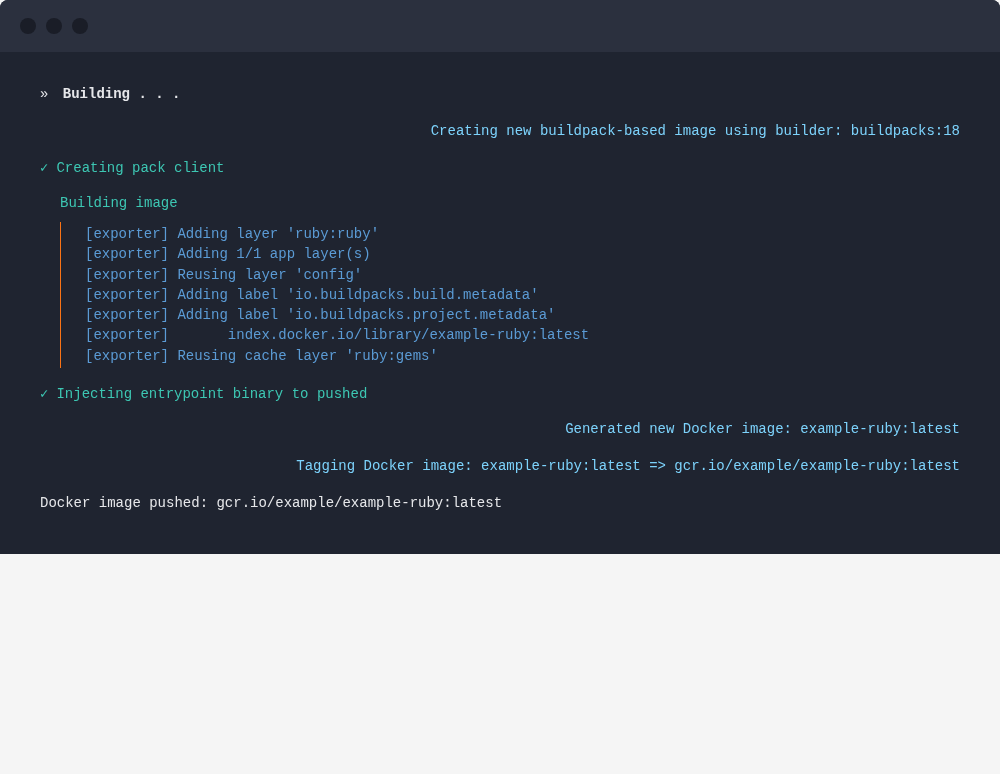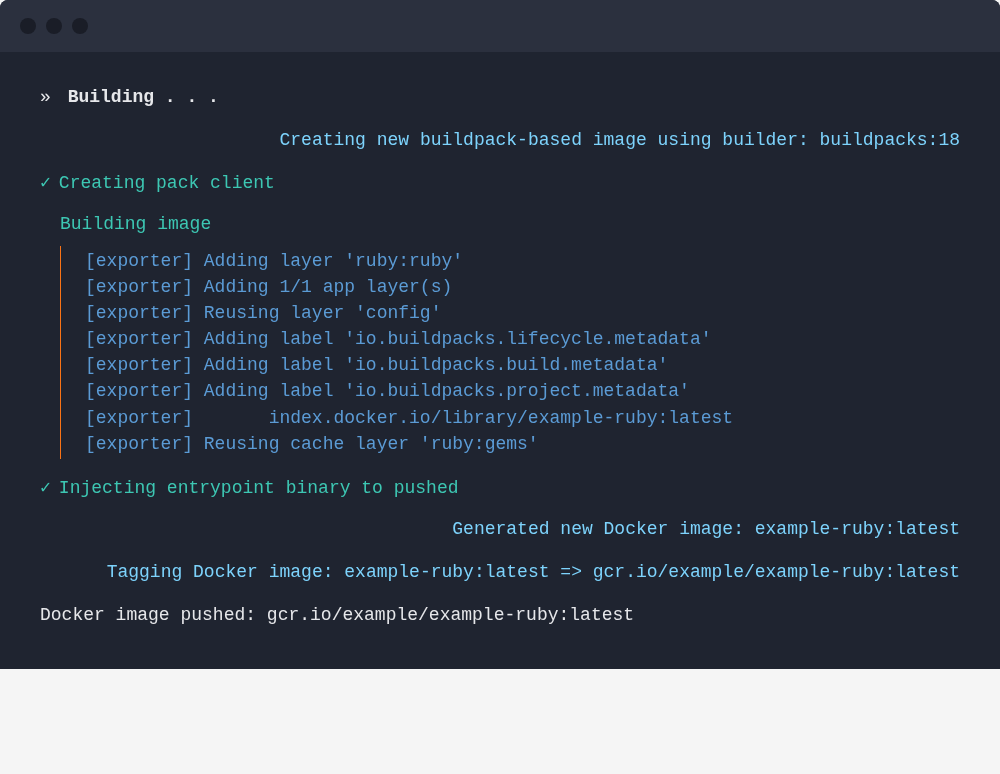--- a/index.html
+++ b/index.html
@@ -29,21 +29,21 @@
       gap: 10px;
     }
     .traffic-light {
       width: 16px;
       height: 16px;
       border-radius: 50%;
       background: #1a1d27;
     }
     .terminal-body {
       padding: 32px 40px 40px 40px;
-      font-size: 18px;
+      font-size: 14px;
       line-height: 1.5;
     }
     .header-line {
       color: #e6e7ea;
       font-weight: bold;
       margin-bottom: 16px;
     }
     .header-line .arrow {
       font-weight: normal;
       margin-right: 6px;
@@ -106,21 +106,20 @@
     <div class="teal-line">
       <span class="check">✓</span><span>Creating pack client</span>
     </div>
 
     <div class="indent-teal">Building image</div>
 
     <div class="exporter-block">
       <div class="exporter-line">[exporter] Adding layer 'ruby:ruby'</div>
       <div class="exporter-line">[exporter] Adding 1/1 app layer(s)</div>
       <div class="exporter-line">[exporter] Reusing layer 'config'</div>
-      <div class="exporter-line">[exporter] Adding label 'io.buildpacks.lifecycle.metadata'</div>
       <div class="exporter-line">[exporter] Adding label 'io.buildpacks.build.metadata'</div>
       <div class="exporter-line">[exporter] Adding label 'io.buildpacks.project.metadata'</div>
       <div class="exporter-line" style="white-space: pre;">[exporter]       index.docker.io/library/example-ruby:latest</div>
       <div class="exporter-line">[exporter] Reusing cache layer 'ruby:gems'</div>
     </div>
 
     <div class="teal-line">
       <span class="check">✓</span><span>Injecting entrypoint binary to pushed</span>
     </div>
 

